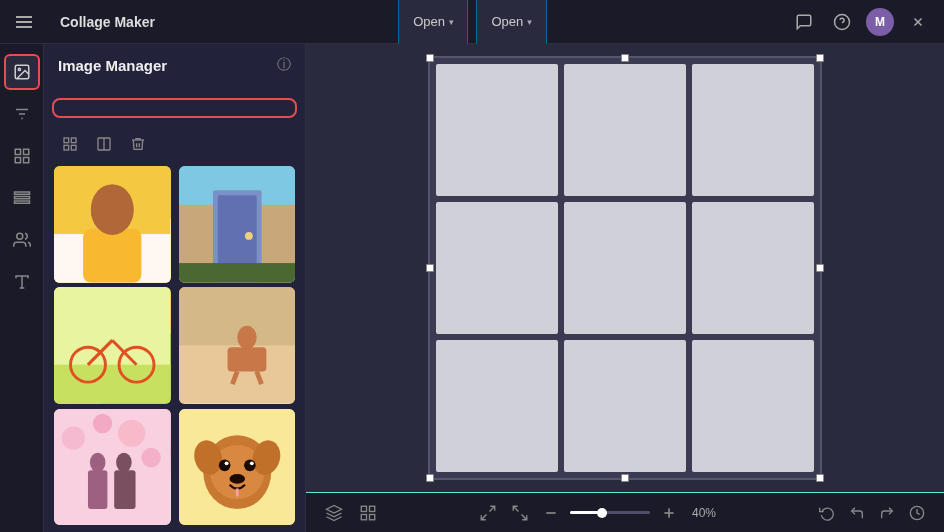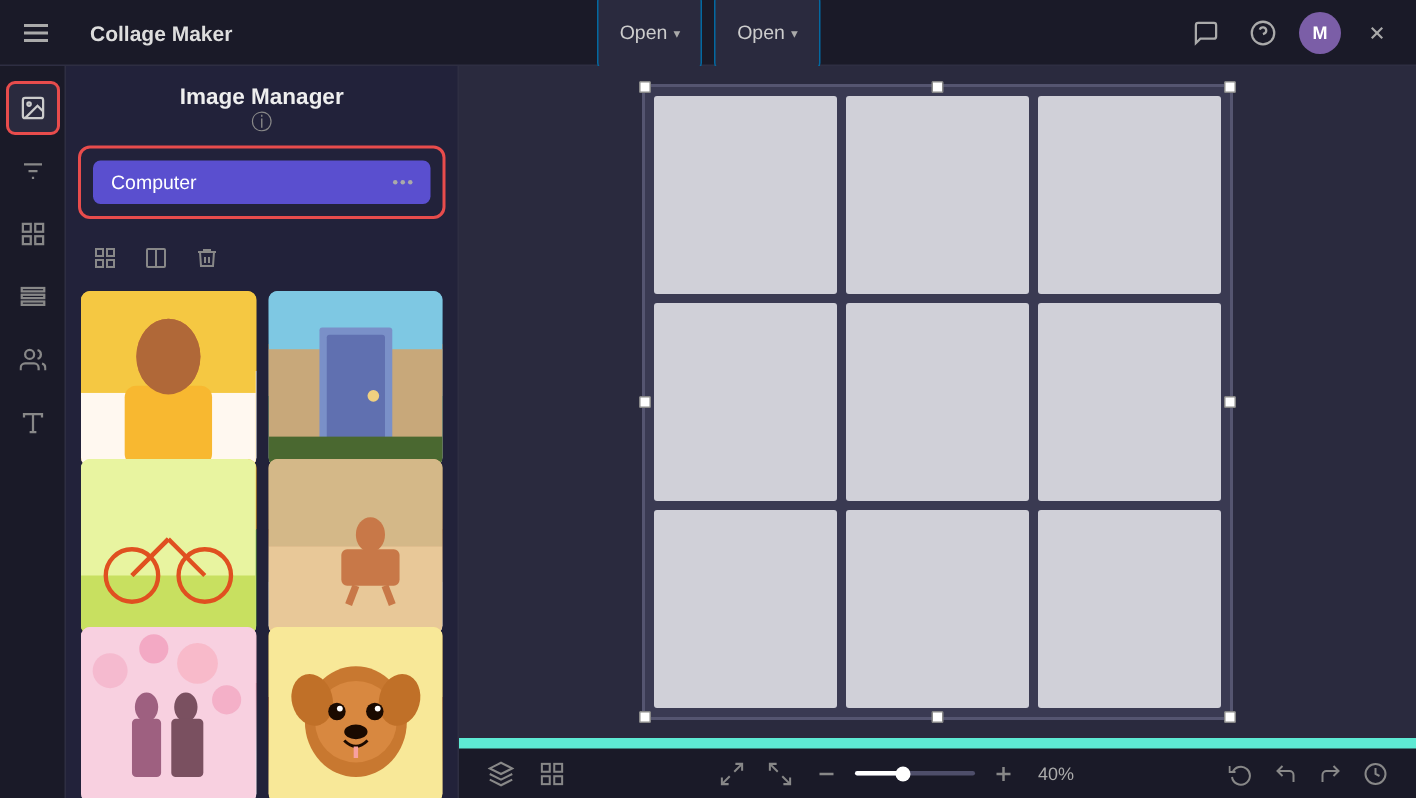--- a/index.html
+++ b/index.html
@@ -144,22 +144,21 @@
       border-right: 1px solid #2e2e42;
       display: flex;
       flex-direction: column;
       flex-shrink: 0;
       overflow: hidden;
     }
     .panel-header {
       display: flex;
       align-items: center;
       justify-content: space-between;
-      padding: 12px 14px 6px;
-      flex-direction: column;
+      padding: 12px 14px 24px;
     }
     .panel-title {
       font-size: 15px;
       font-weight: 600;
       color: #eee;
     }
     .info-icon {
       color: #888;
       cursor: pointer;
       font-size: 14px;
@@ -313,21 +312,21 @@
     }
     .collage-cell {
       background: #d0d0d8;
       border-radius: 2px;
     }
 
     
     .bottom-toolbar {
       height: 40px;
       background: #1a1a28;
-      border-top: 7px solid #5eead4;
+      border-top: 1px solid #5eead4;
       display: flex;
       align-items: center;
       justify-content: space-between;
       padding: 0 16px;
       flex-shrink: 0;
     }
     .bottom-left {
       display: flex;
       align-items: center;
       gap: 10px;
@@ -483,28 +482,20 @@
     </div>
   </div>
 
   <div class="panel">
     <div class="panel-header">
       <span class="panel-title">Image Manager</span>
       <span class="info-icon">ⓘ</span>
     </div>
 
     <div class="panel-buttons">
-      <button class="btn-computer">
-        <span>Computer</span>
-        <div class="dots-more">
-          <div class="dot"></div>
-            <div class="dot"></div>
-            <div class="dot"></div>
-        </div>
-      </button>
     </div>
 
     <div class="image-tools">
       <button class="tool-btn">
         <svg width="16" height="16" viewBox="0 0 24 24" fill="none" stroke="currentColor" stroke-width="2">
             <rect x="3" y="3" width="7" height="7"></rect>
             <rect x="14" y="3" width="7" height="7"></rect>
             <rect x="3" y="14" width="7" height="7"></rect>
             <rect x="14" y="14" width="7" height="7"></rect>
           </svg>

